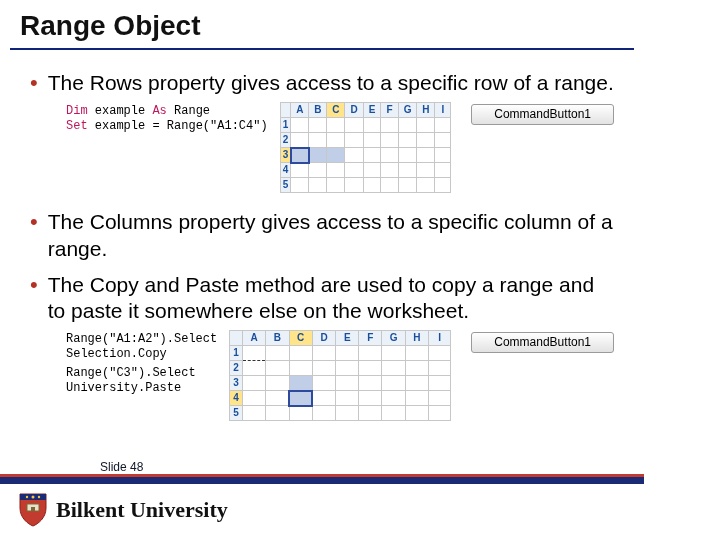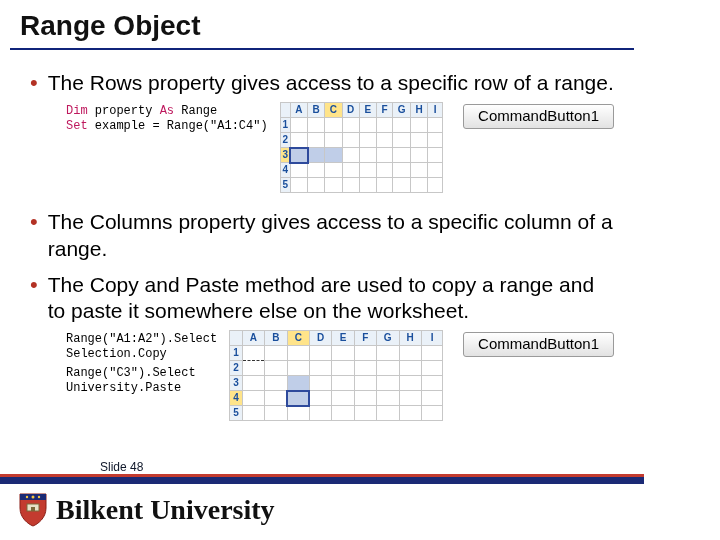--- a/index.html
+++ b/index.html
@@ -100,25 +100,25 @@
     outline: 2px solid #2e4a9c;
     outline-offset: -1px;
   }
   .marq {
     border: 1px dashed #333 !important;
   }
   .hl-col { background: #ffe48a !important; }
 
   .cmdbtn {
     font-family: Arial, sans-serif;
-    font-size: 15px;
+    font-size: 12px;
     background: linear-gradient(#fff, #e2e2e2);
     border: 1px solid #9a9a9a;
     border-radius: 3px;
-    padding: 2px 14px;
+    padding: 2px 22px;
     text-align: center;
     display: inline-block;
     margin-left: 20px;
     margin-top: 4px;
   }
 
   .sheet-wrap {
     display: flex;
     align-items: flex-start;
   }
@@ -143,21 +143,21 @@
     position: absolute;
     left: 18px;
     bottom: 12px;
     display: flex;
     align-items: center;
     gap: 8px;
   }
   .logo-row svg { display: block; }
   .univ-name {
     font-family: "Times New Roman", serif;
-    font-size: 28px;
+    font-size: 22px;
     font-weight: 700;
     color: #111;
   }
 </style>
 </head>
 <body>
 
 <div class="slide">
 
   <div class="title">Range Object</div>
@@ -165,21 +165,21 @@
 
   <div class="content">
 
     <div class="bullet-row">
       <span class="bullet-dot">•</span>
       <span class="bullet-text">The Rows property gives access to a specific row of a range.</span>
     </div>
 
     <div class="code-row">
       <div>
-        <div class="code-block"><span class="kw">Dim</span><span> property </span><span class="kw">As</span><span> Range</span>
+        <div class="code-block"><span class="kw">Dim</span><span> example </span><span class="kw">As</span><span> Range</span>
 <span class="kw">Set</span><span> example = Range("A1:C4")</span></div>
       </div>
 
       <div class="sheet-wrap">
         <table class="sheet">
           <tbody>
               <tr>
             <th class="corner"></th>
             <th>A</th>
                 <th>B</th>

